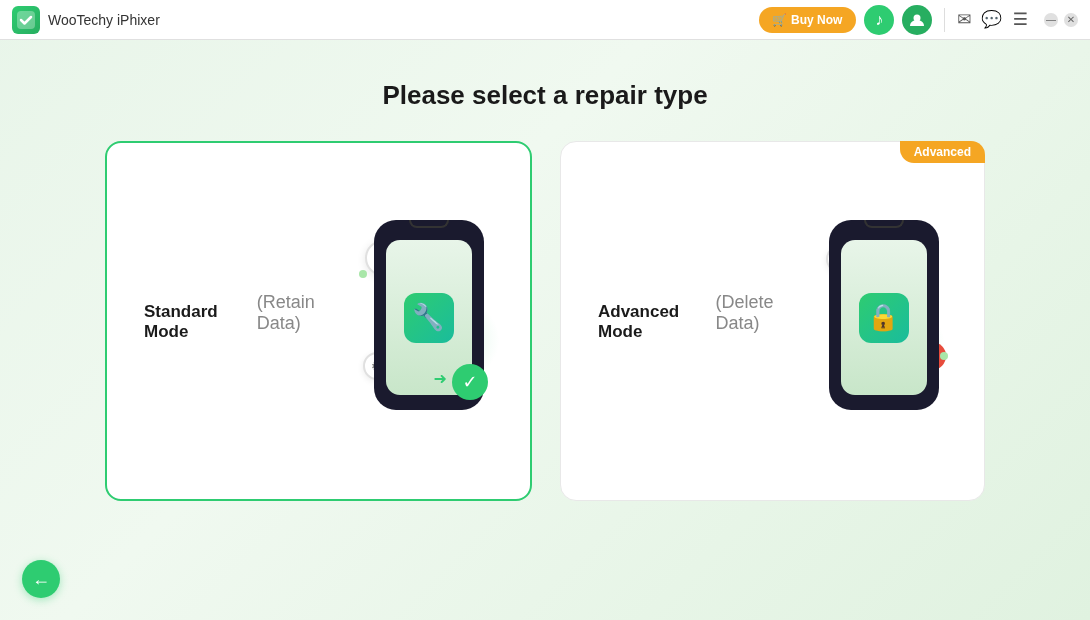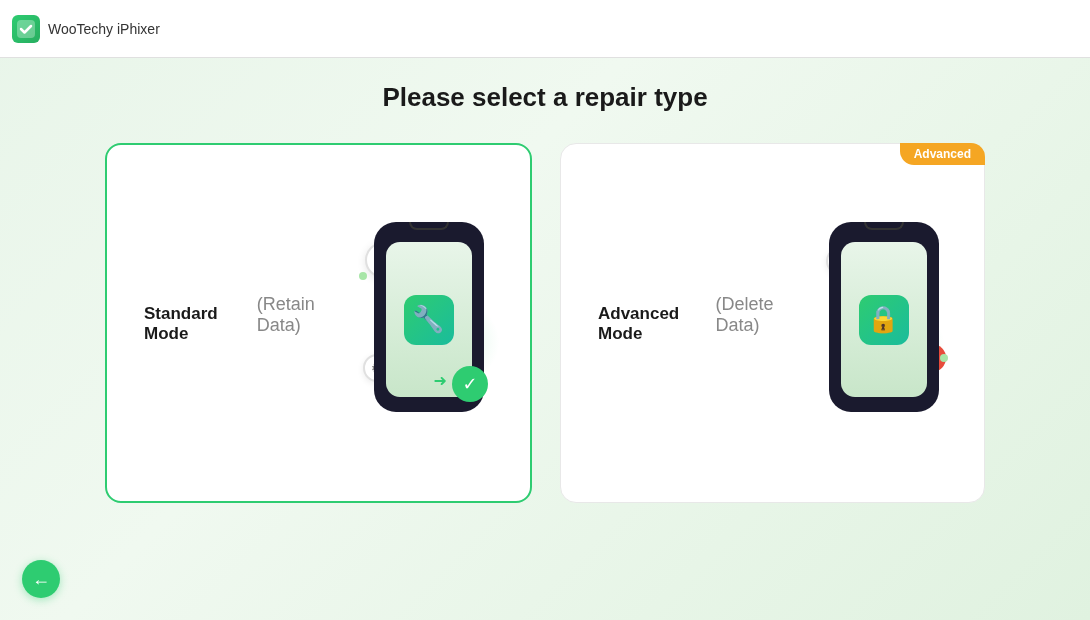--- a/index.html
+++ b/index.html
@@ -11,21 +11,21 @@
       overflow: hidden;
       position: relative;
     }
 
     
     .titlebar {
       display: flex;
       align-items: center;
       justify-content: space-between;
       padding: 0 12px;
-      height: 58px;
+      height: 40px;
       background: white;
       border-bottom: 1px solid #e0e0e0;
     }
     .titlebar-left {
       display: flex;
       align-items: center;
       gap: 8px;
     }
     .app-logo {
       width: 28px;
@@ -111,21 +111,21 @@
       margin-right: 8px;
     }
     .toolbar-icon {
       color: #555;
       font-size: 17px;
       cursor: pointer;
     }
 
     
     .main-content {
-      padding: 24px 60px 20px;
+      padding: 40px 60px 20px;
       display: flex;
       flex-direction: column;
       align-items: center;
     }
     .page-title {
       font-size: 26px;
       font-weight: 700;
       color: #1a1a1a;
       margin-bottom: 30px;
     }
@@ -394,20 +394,40 @@
 <div class="titlebar">
   <div class="titlebar-left">
     <div class="app-logo">
       <svg width="18" height="18" viewBox="0 0 18 18" fill="none">
         <rect width="18" height="18" rx="4" fill="white" fill-opacity="0.3"></rect>
         <path d="M4 9 L7.5 12.5 L14 6" stroke="white" stroke-width="2.5" stroke-linecap="round" stroke-linejoin="round"></path>
       </svg>
     </div>
     <span class="app-title">WooTechy iPhixer</span>
   </div>
+  <div class="titlebar-right">
+    <button class="btn-buy-now">🛒 Buy Now</button>
+    <div class="icon-circle green">♪</div>
+    <div class="icon-circle user">
+      <svg width="16" height="16" viewBox="0 0 16 16" fill="white">
+        <circle cx="8" cy="6" r="3.5"></circle>
+        <path d="M1 14c0-3.5 3-6 7-6s7 2.5 7 6" fill="white"></path>
+      </svg>
+    </div>
+    <div class="titlebar-divider"></div>
+    <div class="toolbar-icons">
+      <span class="toolbar-icon">✉</span>
+      <span class="toolbar-icon">💬</span>
+      <span class="toolbar-icon">☰</span>
+    </div>
+    <div class="win-controls">
+      <button class="win-btn">—</button>
+      <button class="win-btn">✕</button>
+    </div>
+  </div>
 </div>
 
 <div class="main-content">
   <h1 class="page-title">Please select a repair type</h1>
 
   <div class="cards-container">
 
     <div class="card standard">
       <span class="card-title">Standard Mode</span>
       <span class="card-subtitle">(Retain Data)</span>

